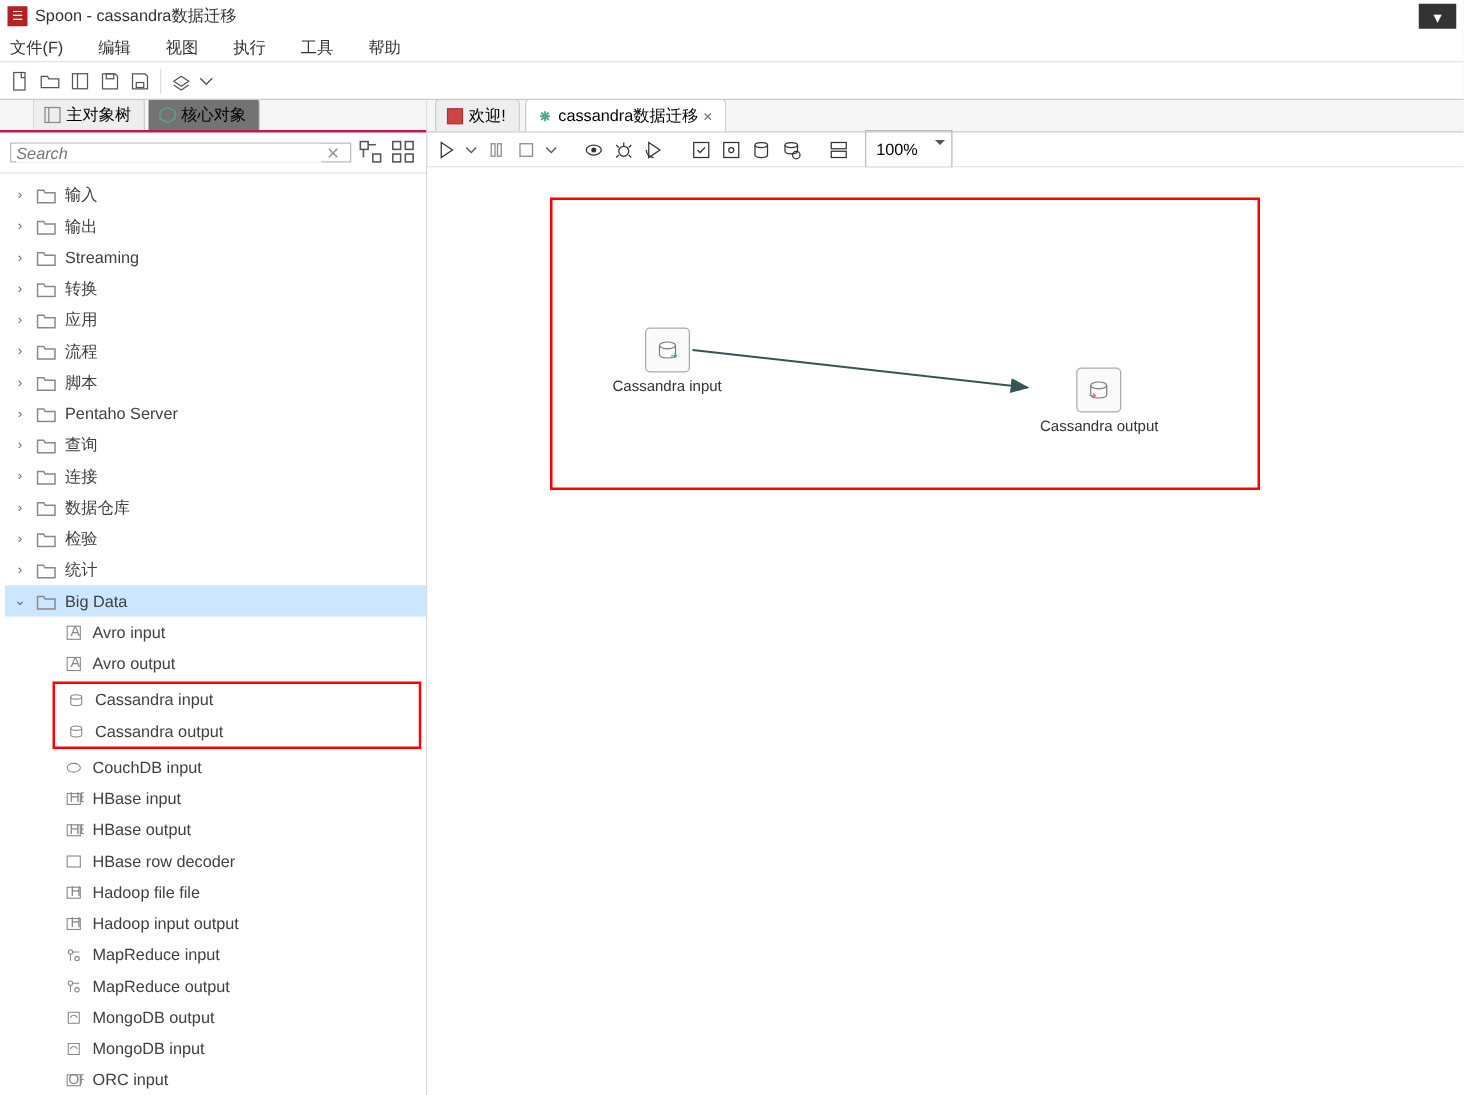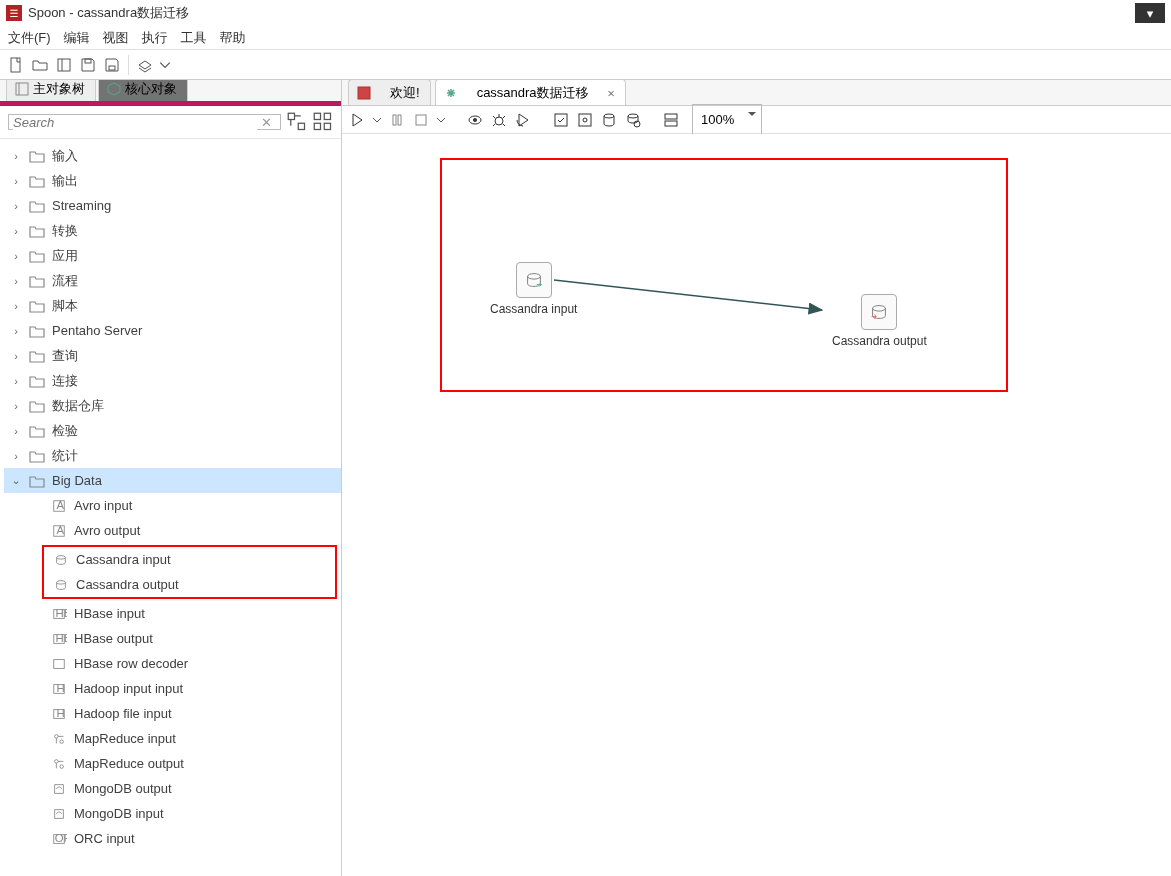--- a/index.html
+++ b/index.html
@@ -6,35 +6,35 @@
 body { width: 1171px; height: 876px; background: #f0f0f0; overflow: hidden; display: flex; flex-direction: column; }
 
 
 .titlebar { height: 26px; background: #fff; display: flex; align-items: center; padding: 0 6px; }
 .titlebar .app-icon { width: 16px; height: 16px; background: #b22222; color:#fff; display:inline-flex; align-items:center; justify-content:center; font-size:10px; margin-right:6px;}
 .titlebar .title { color:#333; }
 .titlebar .spacer { flex:1; }
 .titlebar .winbtn { width:30px; height:20px; background:#333; color:#fff; display:flex; align-items:center; justify-content:center; margin-left:4px;}
 
 
-.menubar { height:24px; background:#fff; display:flex; align-items:center; padding:0 8px; gap:13px; color:#333; border-bottom:1px solid #e0e0e0;}
+.menubar { height:24px; background:#fff; display:flex; align-items:center; padding:0 8px; gap:28px; color:#333; border-bottom:1px solid #e0e0e0;}
 .menubar span { cursor:default; }
 
 
 .toolbar { height:30px; background:#fff; display:flex; align-items:center; padding:0 6px; gap:4px; border-bottom:1px solid #ccc;}
 .tbtn { width:20px; height:20px; display:flex; align-items:center; justify-content:center; color:#555; cursor:pointer;}
 .tbtn svg { width:16px; height:16px; }
 .tsep { width:1px; height:20px; background:#ddd; margin:0 2px;}
 
 
 .main { flex:1; display:flex; background:#fff; overflow:hidden;}
 
 
 .left { width:342px; border-right:1px solid #ccc; display:flex; flex-direction:column; background:#fff;}
-.left-tabs { height:26px; display:flex; align-items:flex-end; padding:0 6px; background:#f6f6f6; border-bottom:5px solid #be185d;}
+.left-tabs { height:26px; display:flex; align-items:flex-end; padding:0 26px; background:#f6f6f6; border-bottom:2px solid #be185d;}
 .lt { display:flex; align-items:center; gap:4px; padding:4px 10px 3px 8px; border:1px solid #ccc; border-bottom:none; background:#737373; border-radius:4px 4px 0 0; margin-right:2px; white-space:nowrap;}
 .lt .ic { width:14px; height:14px; }
 .lt.inactive { background:#eee; }
 
 .search-row { display:flex; align-items:center; padding:6px 8px; gap:6px; border-bottom:1px solid #e5e5e5;}
 .search-box { flex:1; display:flex; align-items:center; border:1px solid #bbb; height:16px; padding:0 4px; background:#fff;}
 .search-box input { border:none; outline:none; flex:1; font-style:italic; color:#888;}
 .sx { color:#999; padding:0 4px; cursor:pointer;}
 .sbtn { width:20px; height:20px; display:flex; align-items:center; justify-content:center; color:#555;}
 
@@ -48,21 +48,21 @@
 .fico { width:18px; height:16px; display:flex; align-items:center; justify-content:center; color:#666;}
 .fico svg { width:16px; height:14px;}
 .tlabel { color:#404040; }
 .tnote.bd-sel { background:#cde6ff; }
 .tnote.bd-sel .fico, .tnote.bd-sel .chev { }
 .redbox1 { border:2px solid #f00; margin:2px 4px 2px 38px;}
 
 
 .right { flex:1; display:flex; flex-direction:column; background:#fff;}
 .ed-tabs { height:26px; background:#f6f6f6; border-bottom:1px solid #ccc; display:flex; align-items:flex-end; padding:0 6px;}
-.et { display:flex; align-items:center; gap:19px; padding:4px 10px 3px 8px; border:1px solid #ccc; border-bottom:none; background:#fff; border-radius:4px 4px 0 0; margin-right:4px;}
+.et { display:flex; align-items:center; gap:4px; padding:4px 10px 3px 8px; border:1px solid #ccc; border-bottom:none; background:#fff; border-radius:4px 4px 0 0; margin-right:4px;}
 .et .tic { width:14px; height:14px;}
 .et .cx { color:#777; font-family:monospace; font-size:12px;}
 .et.inactive { background:#eee; }
 
 .ed-toolbar { height:28px; display:flex; align-items:center; padding:0 6px; gap:6px; border-bottom:1px solid #e0e0e0;}
 .eb { width:18px; height:18px; display:flex; align-items:center; justify-content:center; color:#333; cursor:pointer;}
 .eb svg { width:16px; height:16px;}
 .zoom { border:1px solid #bbb; height:31px; min-width:70px; display:flex; align-items:center; padding:0 16px 0 8px; position:relative; margin-left:6px;}
 .zoom:after { content:""; position:absolute; right:5px; top:7px; border:4px solid transparent; border-top-color:#555;}
 
@@ -345,20 +345,28 @@
                   <ellipse cx="8" cy="5" rx="5" ry="2" fill="none" stroke="#888"></ellipse>
                   <path d="M3 5v6c0 1 2 2 5 2s5-1 5-2V5" fill="none" stroke="#888"></path>
                 </svg>
               </span>
               <span class="tlabel">Cassandra output</span>
             </div>
         </div>
         <div class="tnote child">
             <span class="fico">
               <svg viewBox="0 0 16 16">
+                <ellipse cx="8" cy="8" rx="6" ry="4" fill="none" stroke="#888"></ellipse>
+              </svg>
+            </span>
+            <span class="tlabel">CouchDB input</span>
+          </div>
+        <div class="tnote child">
+            <span class="fico">
+              <svg viewBox="0 0 16 16">
                 <rect x="2" y="3" width="12" height="10" fill="none" stroke="#888"></rect>
                 <text x="4" y="11" font-size="7" fill="#888">HB</text>
               </svg>
             </span>
             <span class="tlabel">HBase input</span>
           </div>
         <div class="tnote child">
             <span class="fico">
               <svg viewBox="0 0 16 16">
                 <rect x="2" y="3" width="12" height="10" fill="none" stroke="#888"></rect>
@@ -375,30 +383,30 @@
             </span>
             <span class="tlabel">HBase row decoder</span>
           </div>
         <div class="tnote child">
             <span class="fico">
               <svg viewBox="0 0 16 16">
                 <rect x="2" y="3" width="12" height="10" fill="none" stroke="#888"></rect>
                 <text x="5" y="11" font-size="8" fill="#888">H</text>
               </svg>
             </span>
-            <span class="tlabel">Hadoop input input</span>
+            <span class="tlabel">Hadoop file file</span>
           </div>
         <div class="tnote child">
             <span class="fico">
               <svg viewBox="0 0 16 16">
                 <rect x="2" y="3" width="12" height="10" fill="none" stroke="#888"></rect>
                 <text x="5" y="11" font-size="8" fill="#888">H</text>
               </svg>
             </span>
-            <span class="tlabel">Hadoop file input</span>
+            <span class="tlabel">Hadoop input output</span>
           </div>
         <div class="tnote child">
             <span class="fico">
               <svg viewBox="0 0 16 16">
                 <circle cx="5" cy="5" r="2" fill="none" stroke="#888"></circle>
                 <circle cx="11" cy="11" r="2" fill="none" stroke="#888"></circle>
                 <path d="M7 5h6M5 7v6" stroke="#888"></path>
               </svg>
             </span>
             <span class="tlabel">MapReduce input</span>

